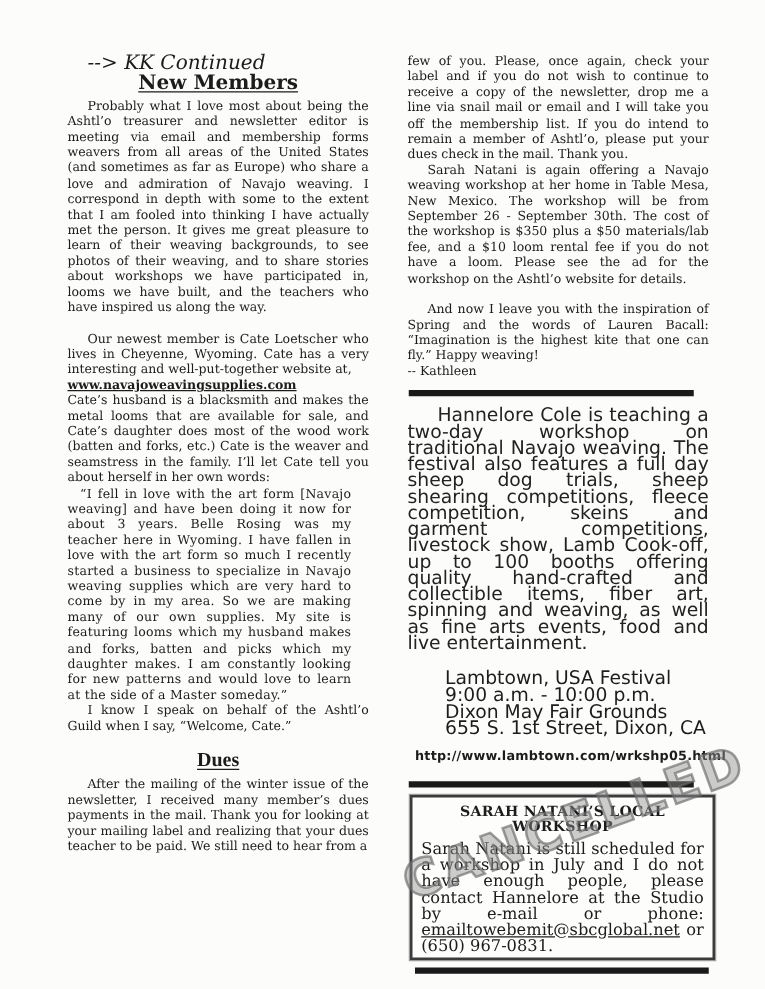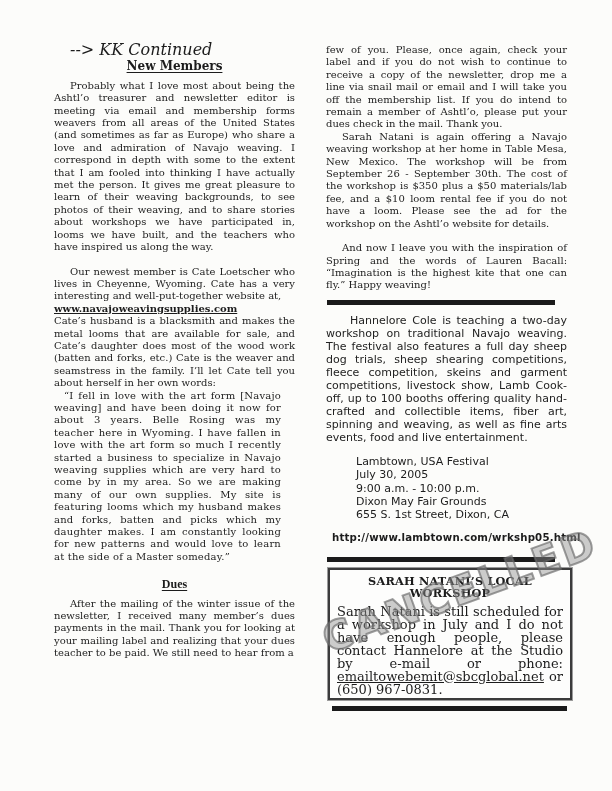--- a/index.html
+++ b/index.html
@@ -9,38 +9,38 @@
     font-family:"DejaVu Serif", serif;
     color:#1c1c1c;
     -webkit-font-smoothing:antialiased;
   }
   .page{position:relative;width:612px;height:791px;overflow:hidden;background:#fcfcfa;}
   .col{position:absolute;top:44px;width:241px;font-size:10px;line-height:12.4px;}
   .col-left{left:54px;}
   .col-right{left:326px;}
   .continued{font-style:italic;font-size:16px;margin:0 0 4px 16px;}
   .sec-heading{
-    font-weight:bold;font-size:12px;text-align:center;
+    font-weight:bold;font-size:16px;text-align:center;
     text-decoration:underline;text-underline-offset:2px;
     margin:4px 0 7px 0;
   }
   p.body-p{margin:0 0 0 0;text-align:justify;}
   p.indent{text-indent:16px;}
   p.space-above{margin-top:12px;}
   .weblink{font-weight:bold;text-decoration:underline;display:block;margin:0;}
   .quote{
     margin:11px 0 0 10px;padding-right:14px;text-align:justify;
     letter-spacing:.2px;text-indent:10px;
   }
   .closing{margin-top:12px;}
   .dues-head{margin-top:15px;font-family:Liberation Serif, serif;}
   .tm-head{margin-top:13px;}
   .signature{margin:2px 0 0 125px;}
   .bar{height:5px;background:#1a1a1a;border:none;width:228px;margin:8px 0 0 1px;}
-  .sans{font-family:"DejaVu Sans", sans-serif;font-size:11px;line-height:13px;}
+  .sans{font-family:"DejaVu Sans", sans-serif;font-size:15px;line-height:13px;}
   .sans-p{margin-top:9px;text-align:justify;text-indent:24px;color:#222;}
   .details{margin:9px 0 0 30px;line-height:13.4px;}
   .detail-line{white-space:nowrap;}
   .url{font-weight:bold;margin:9px 0 0 6px;font-size:10.2px;letter-spacing:.2px;}
   .bar2{margin-top:13px;}
   .workshop-box{
     position:relative;margin:6px 0 0 2px;width:244px;box-sizing:border-box;
     border:2px solid #3b3b3b;box-shadow:0 0 0 1px #9b9b9b;
     background:#fdfdfc;padding:5px 7px 2px 7px;
   }
@@ -69,38 +69,39 @@
     <div class="sec-heading">New Members</div>
 
     <p class="body-p indent">Probably what I love most about being the Ashtl’o treasurer and newsletter editor is meeting via email and membership forms weavers from all areas of the United States (and sometimes as far as Europe) who share a love and admiration of Navajo weaving.  I correspond in depth with some to the extent that I am fooled into thinking I have actually met the person.  It gives me great pleasure to learn of their weaving backgrounds, to see photos of their weaving, and to share stories about workshops we have participated in, looms we have built, and the teachers who have inspired us along the way.</p>
 
     <p class="body-p indent space-above">Our newest member is Cate Loetscher who lives in Cheyenne, Wyoming.  Cate has a very interesting and well-put-together website at,</p>
     <span class="weblink">www.navajoweavingsupplies.com</span>
     <p class="body-p">Cate’s husband is a blacksmith and makes the metal looms that are available for sale, and Cate’s daughter does most of the wood work (batten and forks, etc.)  Cate is the weaver and seamstress in the family.  I’ll let Cate tell you about herself in her own words:</p>
 
     <p class="body-p quote">“I fell in love with the art form [Navajo weaving] and have been doing it now for about 3 years.  Belle Rosing was my teacher here in Wyoming.  I have fallen in love with the art form so much I recently started a business to specialize in Navajo weaving supplies which are very hard to come by in my area.  So we are making many of our own supplies.  My site is featuring looms which my husband makes and forks, batten and picks which my daughter makes. I am constantly looking for new patterns and would love to learn at the side of a Master someday.”</p>
 
+    <p class="body-p indent closing">I know I speak on behalf of the Ashtl’o Guild when I say, “Welcome, Cate.”</p>
 
     <div class="sec-heading dues-head">Dues</div>
     <p class="body-p indent">After the mailing of the winter issue of the newsletter, I received many member’s dues payments in the mail.  Thank you for looking at your mailing label and realizing that your dues teacher to be paid.  We still need to hear from a</p>
   </div>
 
   <div class="col col-right">
     <p class="body-p">few of you.  Please, once again, check your label and if you do not wish to continue to receive a copy of the newsletter, drop me a line via snail mail or email and I will take you off the membership list.  If you do intend to remain a member of Ashtl’o, please put your dues check in the mail.  Thank you.</p>
 
     <p class="body-p indent">Sarah Natani is again offering a Navajo weaving workshop at her home in Table Mesa, New Mexico.  The workshop will be from September 26 - September 30th.  The cost of the workshop is $350 plus a $50 materials/lab fee, and a $10 loom rental fee if you do not have a loom.  Please see the ad for the workshop on the Ashtl’o website for details.</p>
     <p class="body-p indent space-above">And now I leave you with the inspiration of Spring and the words of Lauren Bacall: “Imagination is the highest kite that one can fly.” Happy weaving!</p>
+    <p class="body-p signature">-- Kathleen</p>
 
     <div class="bar"></div>
 
     <p class="sans sans-p">Hannelore Cole is teaching a two-day workshop on traditional Navajo weaving.  The festival also features a full day sheep dog trials, sheep shearing competitions, fleece competition, skeins and garment competitions, livestock show, Lamb Cook-off, up to 100 booths offering quality hand-crafted and collectible items, fiber art, spinning and weaving, as well as fine arts events, food and live entertainment.</p>
 
     <div class="sans details">
       <div class="detail-line">Lambtown, USA Festival</div>
-      <div class="detail-line">July 30, 2005</div>
       <div class="detail-line">9:00 a.m. - 10:00 p.m.</div>
       <div class="detail-line">Dixon May Fair Grounds</div>
       <div class="detail-line">655 S. 1st Street, Dixon, CA</div>
     </div>
 
     <div class="sans url">http://www.lambtown.com/wrkshp05.html</div>
 
     <div class="bar bar2"></div>
 
     <div class="workshop-box">

